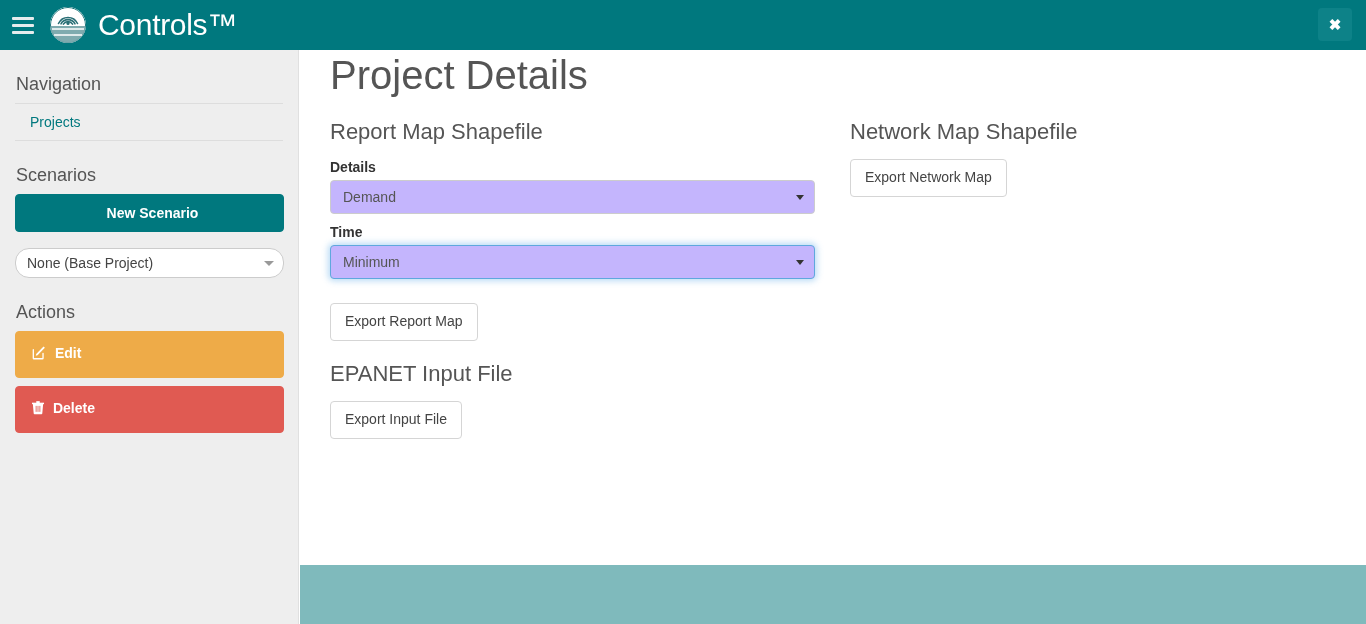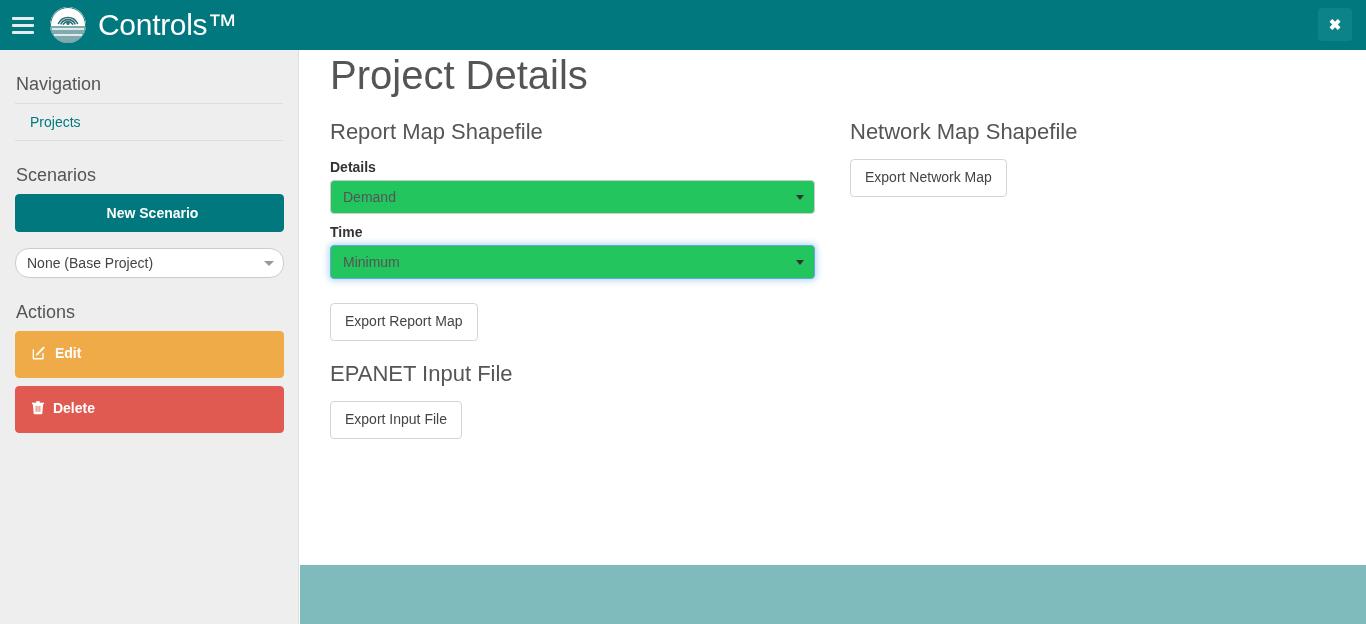--- a/index.html
+++ b/index.html
@@ -253,21 +253,21 @@
 
   .select-main {
     position: relative;
     width: 485px;
     height: 34px;
     margin-bottom: 10px;
   }
   .select-main .ctl {
     width: 485px;
     height: 34px;
-    background: #22c55e;
+    background: #c4b5fd;
     border: 1px solid #cccccc;
     border-radius: 4px;
     font-size: 14px;
     color: #555555;
     line-height: 32px;
     padding-left: 12px;
     cursor: pointer;
   }
   .select-main.focused .ctl {
     border-color: #5fa8dd;

